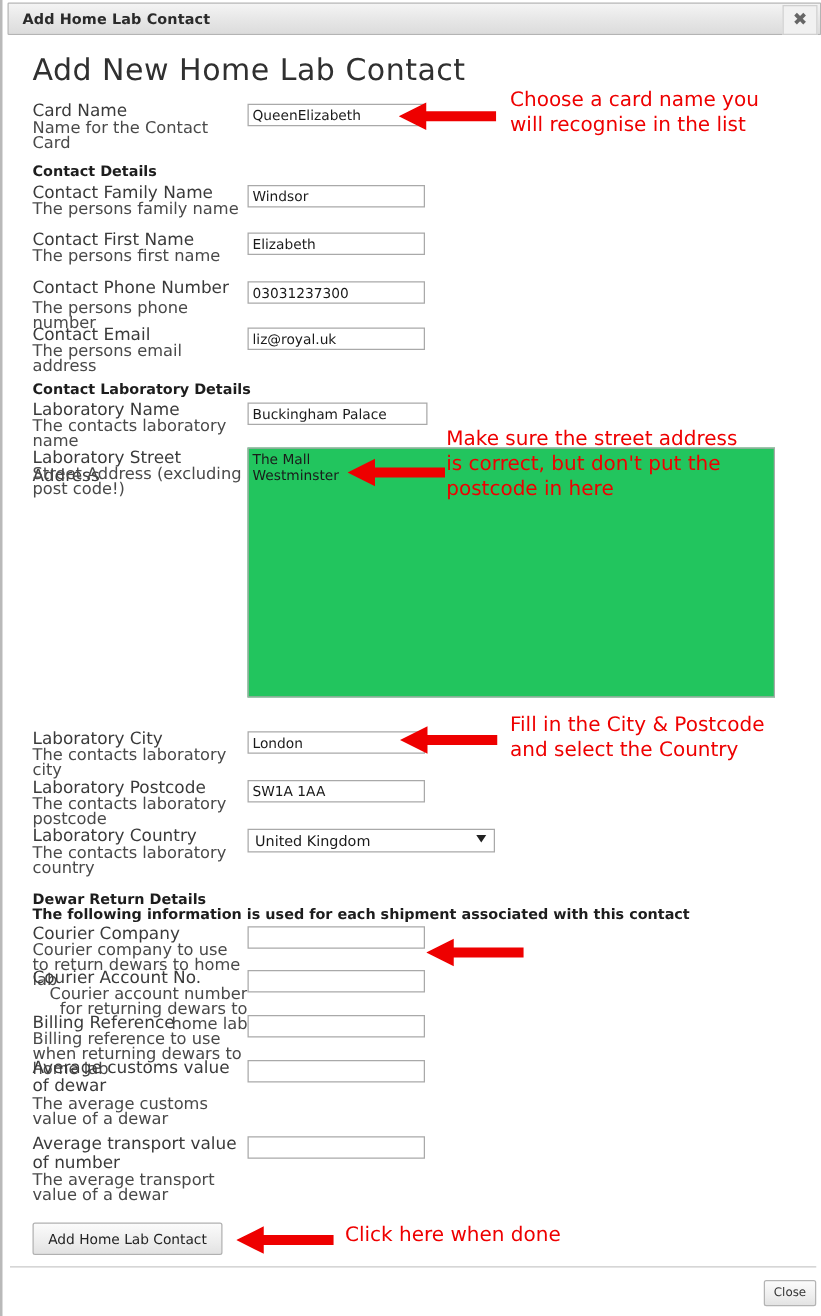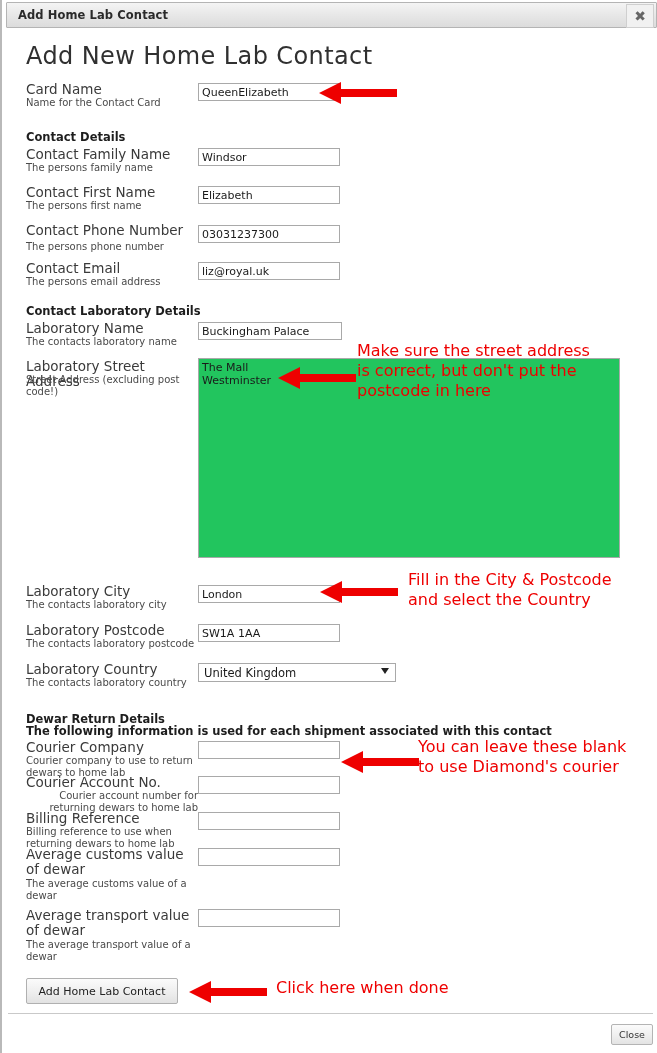--- a/index.html
+++ b/index.html
@@ -95,21 +95,21 @@
     top: 0;
     width: 172px;
     font-size: 13.5px;
     color: #3a3a3a;
     line-height: 15px;
   }
   .f-help {
     position: absolute;
     left: 0;
     width: 172px;
-    font-size: 10px;
+    font-size: 13px;
     color: #4a4a4a;
     line-height: 12px;
   }
   .f-input {
     position: absolute;
     box-sizing: border-box;
     height: 18px;
     background: #ffffff;
     border: 1px solid #a9a9a9;
     font-family: "DejaVu Sans", sans-serif;
@@ -328,30 +328,32 @@
       <input class="f-input" style="left: 172px; top: 1px; width: 142px;" value="">
     </div>
 
     <div class="field" style="top:817px;">
       <div class="f-label">Average customs value of dewar</div>
       <div class="f-help" style="top:31px;">The average customs value of a dewar</div>
       <input class="f-input" style="left: 172px; top: 1px; width: 142px;" value="">
     </div>
 
     <div class="field" style="top:878px;">
-      <div class="f-label">Average transport value of dewar</div>
+      <div class="f-label">Average transport value of number</div>
       <div class="f-help" style="top:31px;">The average transport value of a dewar</div>
       <input class="f-input" style="left: 172px; top: 1px; width: 142px;" value="">
     </div>
 
     <div class="arrow" style="left:315px; top:50px; width:78px;">
       <svg width="78" height="26" viewBox="0 0 78 26">
         <polygon points="0,13 22,2 22,9 78,9 78,17 22,17 22,24" fill="#ee0000"></polygon>
       </svg>
     </div>
+    <div class="note" style="left:404px; top:40px;">Choose a card name you
+will recognise in the list</div>
 
     <div class="arrow" style="left:274px; top:335px; width:78px;">
       <svg width="78" height="26" viewBox="0 0 78 26">
         <polygon points="0,13 22,2 22,9 78,9 78,17 22,17 22,24" fill="#ee0000"></polygon>
       </svg>
     </div>
     <div class="note" style="left:353px; top:311px;">Make sure the street address
 is correct, but don't put the
 postcode in here</div>
 
@@ -361,22 +363,20 @@
       </svg>
     </div>
     <div class="note" style="left:404px; top:540px;">Fill in the City &amp; Postcode
 and select the Country</div>
 
     <div class="arrow" style="left:337px; top:719px; width:78px;">
       <svg width="78" height="26" viewBox="0 0 78 26">
         <polygon points="0,13 22,2 22,9 78,9 78,17 22,17 22,24" fill="#ee0000"></polygon>
       </svg>
     </div>
-    <div class="note" style="left:414px; top:707px;">You can leave these blank
-to use Diamond's courier</div>
 
     <div class="arrow" style="left:185px; top:949px; width:78px;">
       <svg width="78" height="26" viewBox="0 0 78 26">
         <polygon points="0,13 22,2 22,9 78,9 78,17 22,17 22,24" fill="#ee0000"></polygon>
       </svg>
     </div>
     <div class="note" style="left:272px; top:948px;">Click here when done</div>
 
     <button id="submit-btn">Add Home Lab Contact</button>
 

